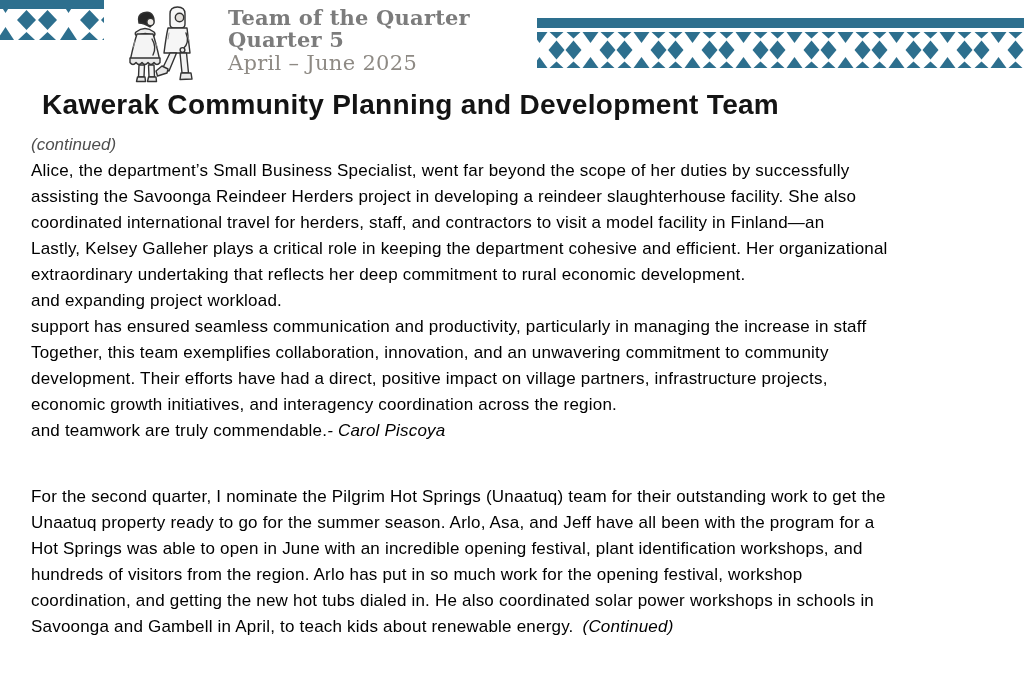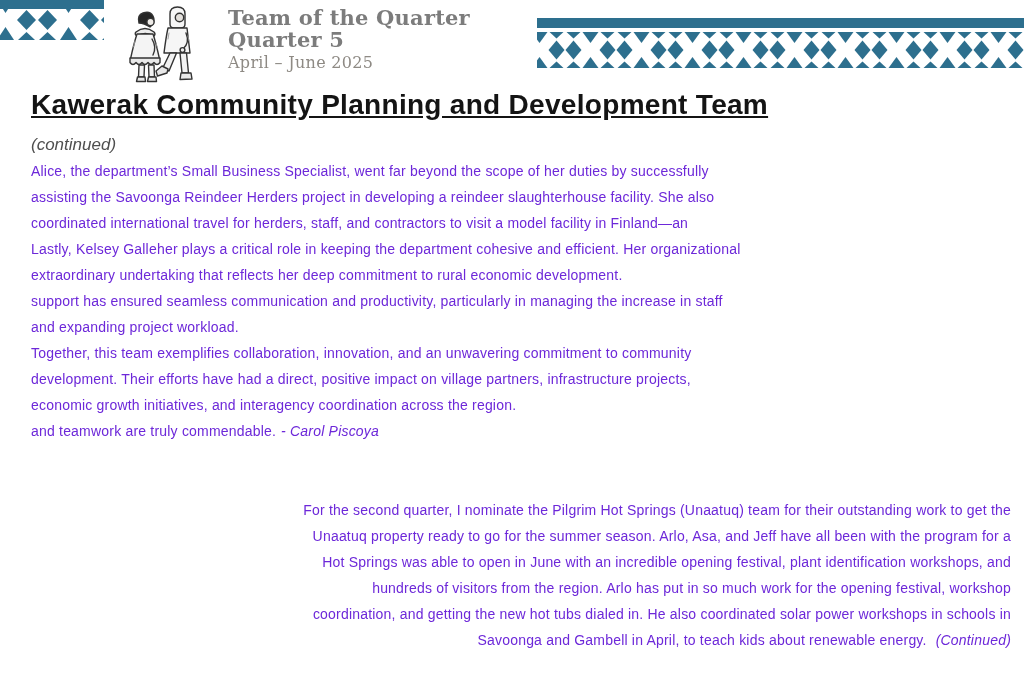--- a/index.html
+++ b/index.html
@@ -18,43 +18,43 @@
 
   
   .title-block{
     position:absolute;left:228px;top:7px;width:292px;text-align:left;
     font-family:"DejaVu Serif","Liberation Serif",serif;
   }
   .title-l1,.title-l2{
     font-weight:bold;color:#7c7c7c;font-size:21px;line-height:22px;letter-spacing:.2px;
   }
   .title-l3{
-    color:#8e8a84;font-size:16px;line-height:24px;letter-spacing:.3px;
+    color:#8e8a84;font-size:21px;line-height:24px;letter-spacing:.3px;
   }
 
   .illustration{position:absolute;left:112px;top:3px;}
 
   
   .heading{
-    position:absolute;left:31px;top:88px;width:962px;
-    font-size:28px;font-weight:bold;color:#141414;letter-spacing:.3px;line-height:34px;text-decoration:underline;
+    position:absolute;left:42px;top:88px;width:962px;
+    font-size:28px;font-weight:bold;color:#141414;letter-spacing:.3px;line-height:34px;
   }
   .continued-note{
     position:absolute;left:31px;top:132px;width:400px;
     font-size:17px;font-style:italic;color:#4f4f4f;line-height:26px;
   }
   .body-block{
     position:absolute;left:31px;width:980px;
-    font-size:14px;color:#6d28d9;letter-spacing:.2px;
+    font-size:17px;color:#000000;letter-spacing:.2px;
   }
   .block-a{top:158px;}
-  .block-b{top:497px;text-align:right;}
+  .block-b{top:484px;}
   .bl{height:26px;line-height:26px;white-space:nowrap;}
   .italic{font-style:italic;}
-  .sig{margin-left:5px;}
+  .sig{}
   .cont{margin-left:9px;}
 </style>
 </head>
 <body>
 
 <div class="bar bar-left"></div>
 <svg class="band pattern-left" width="104" height="40" viewBox="0 0 104 40">
   <defs>
     <pattern id="patL" x="-47" y="0" width="63" height="40" patternUnits="userSpaceOnUse">
       <g fill="#2d6f8e">
@@ -128,22 +128,22 @@
 
 <h1 class="heading" style="margin:0;">Kawerak Community Planning and Development Team</h1>
 <div class="continued-note italic">(continued)</div>
 
 <div class="body-block block-a">
   <div class="bl">Alice, the department’s Small Business Specialist, went far beyond the scope of her duties by successfully</div>
   <div class="bl">assisting the Savoonga Reindeer Herders project in developing a reindeer slaughterhouse facility. She also</div>
   <div class="bl">coordinated international travel for herders, staff, and contractors to visit a model facility in Finland—an</div>
   <div class="bl">Lastly, Kelsey Galleher plays a critical role in keeping the department cohesive and efficient. Her organizational</div>
   <div class="bl">extraordinary undertaking that reflects her deep commitment to rural economic development.</div>
+  <div class="bl">and expanding project workload.</div>
   <div class="bl">support has ensured seamless communication and productivity, particularly in managing the increase in staff</div>
-  <div class="bl">and expanding project workload.</div>
   <div class="bl">Together, this team exemplifies collaboration, innovation, and an unwavering commitment to community</div>
   <div class="bl">development. Their efforts have had a direct, positive impact on village partners, infrastructure projects,</div>
   <div class="bl">economic growth initiatives, and interagency coordination across the region.</div>
   <div class="bl">
     <span>and teamwork are truly commendable.</span><span class="italic sig">- Carol Piscoya</span>
   </div>
 </div>
 
 <div class="body-block block-b">
   <div class="bl">For the second quarter, I nominate the Pilgrim Hot Springs (Unaatuq) team for their outstanding work to get the</div>

